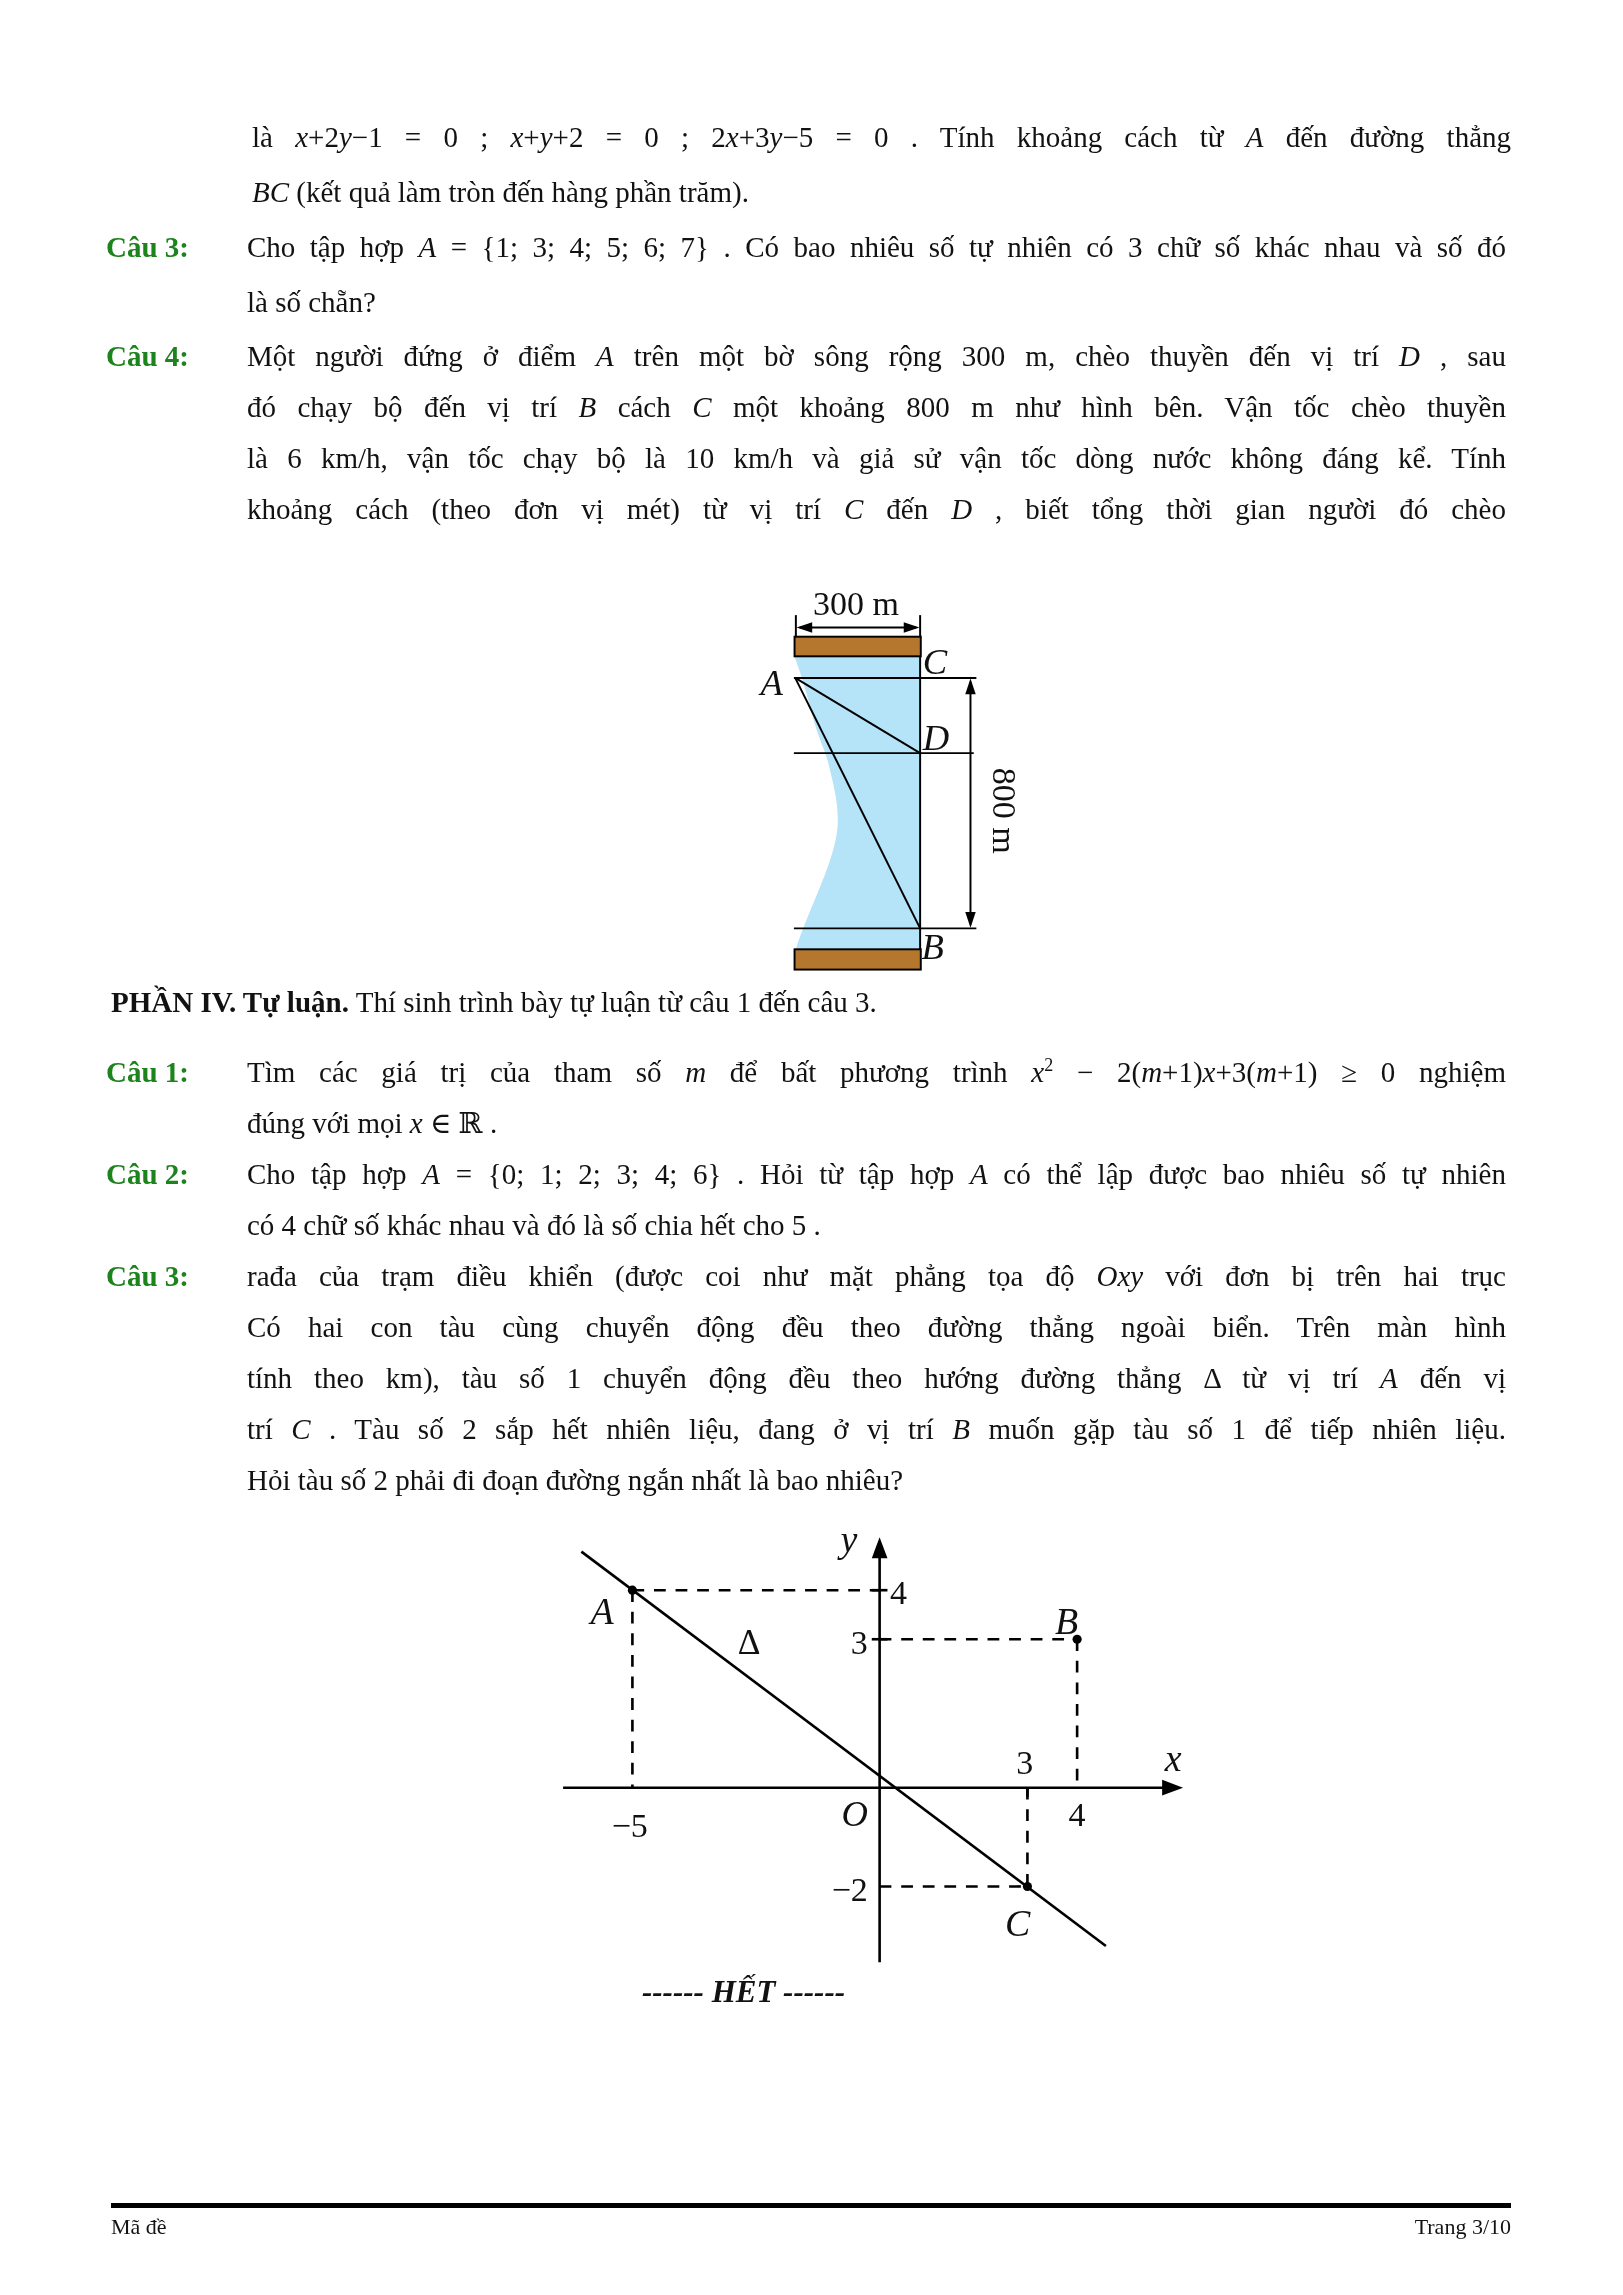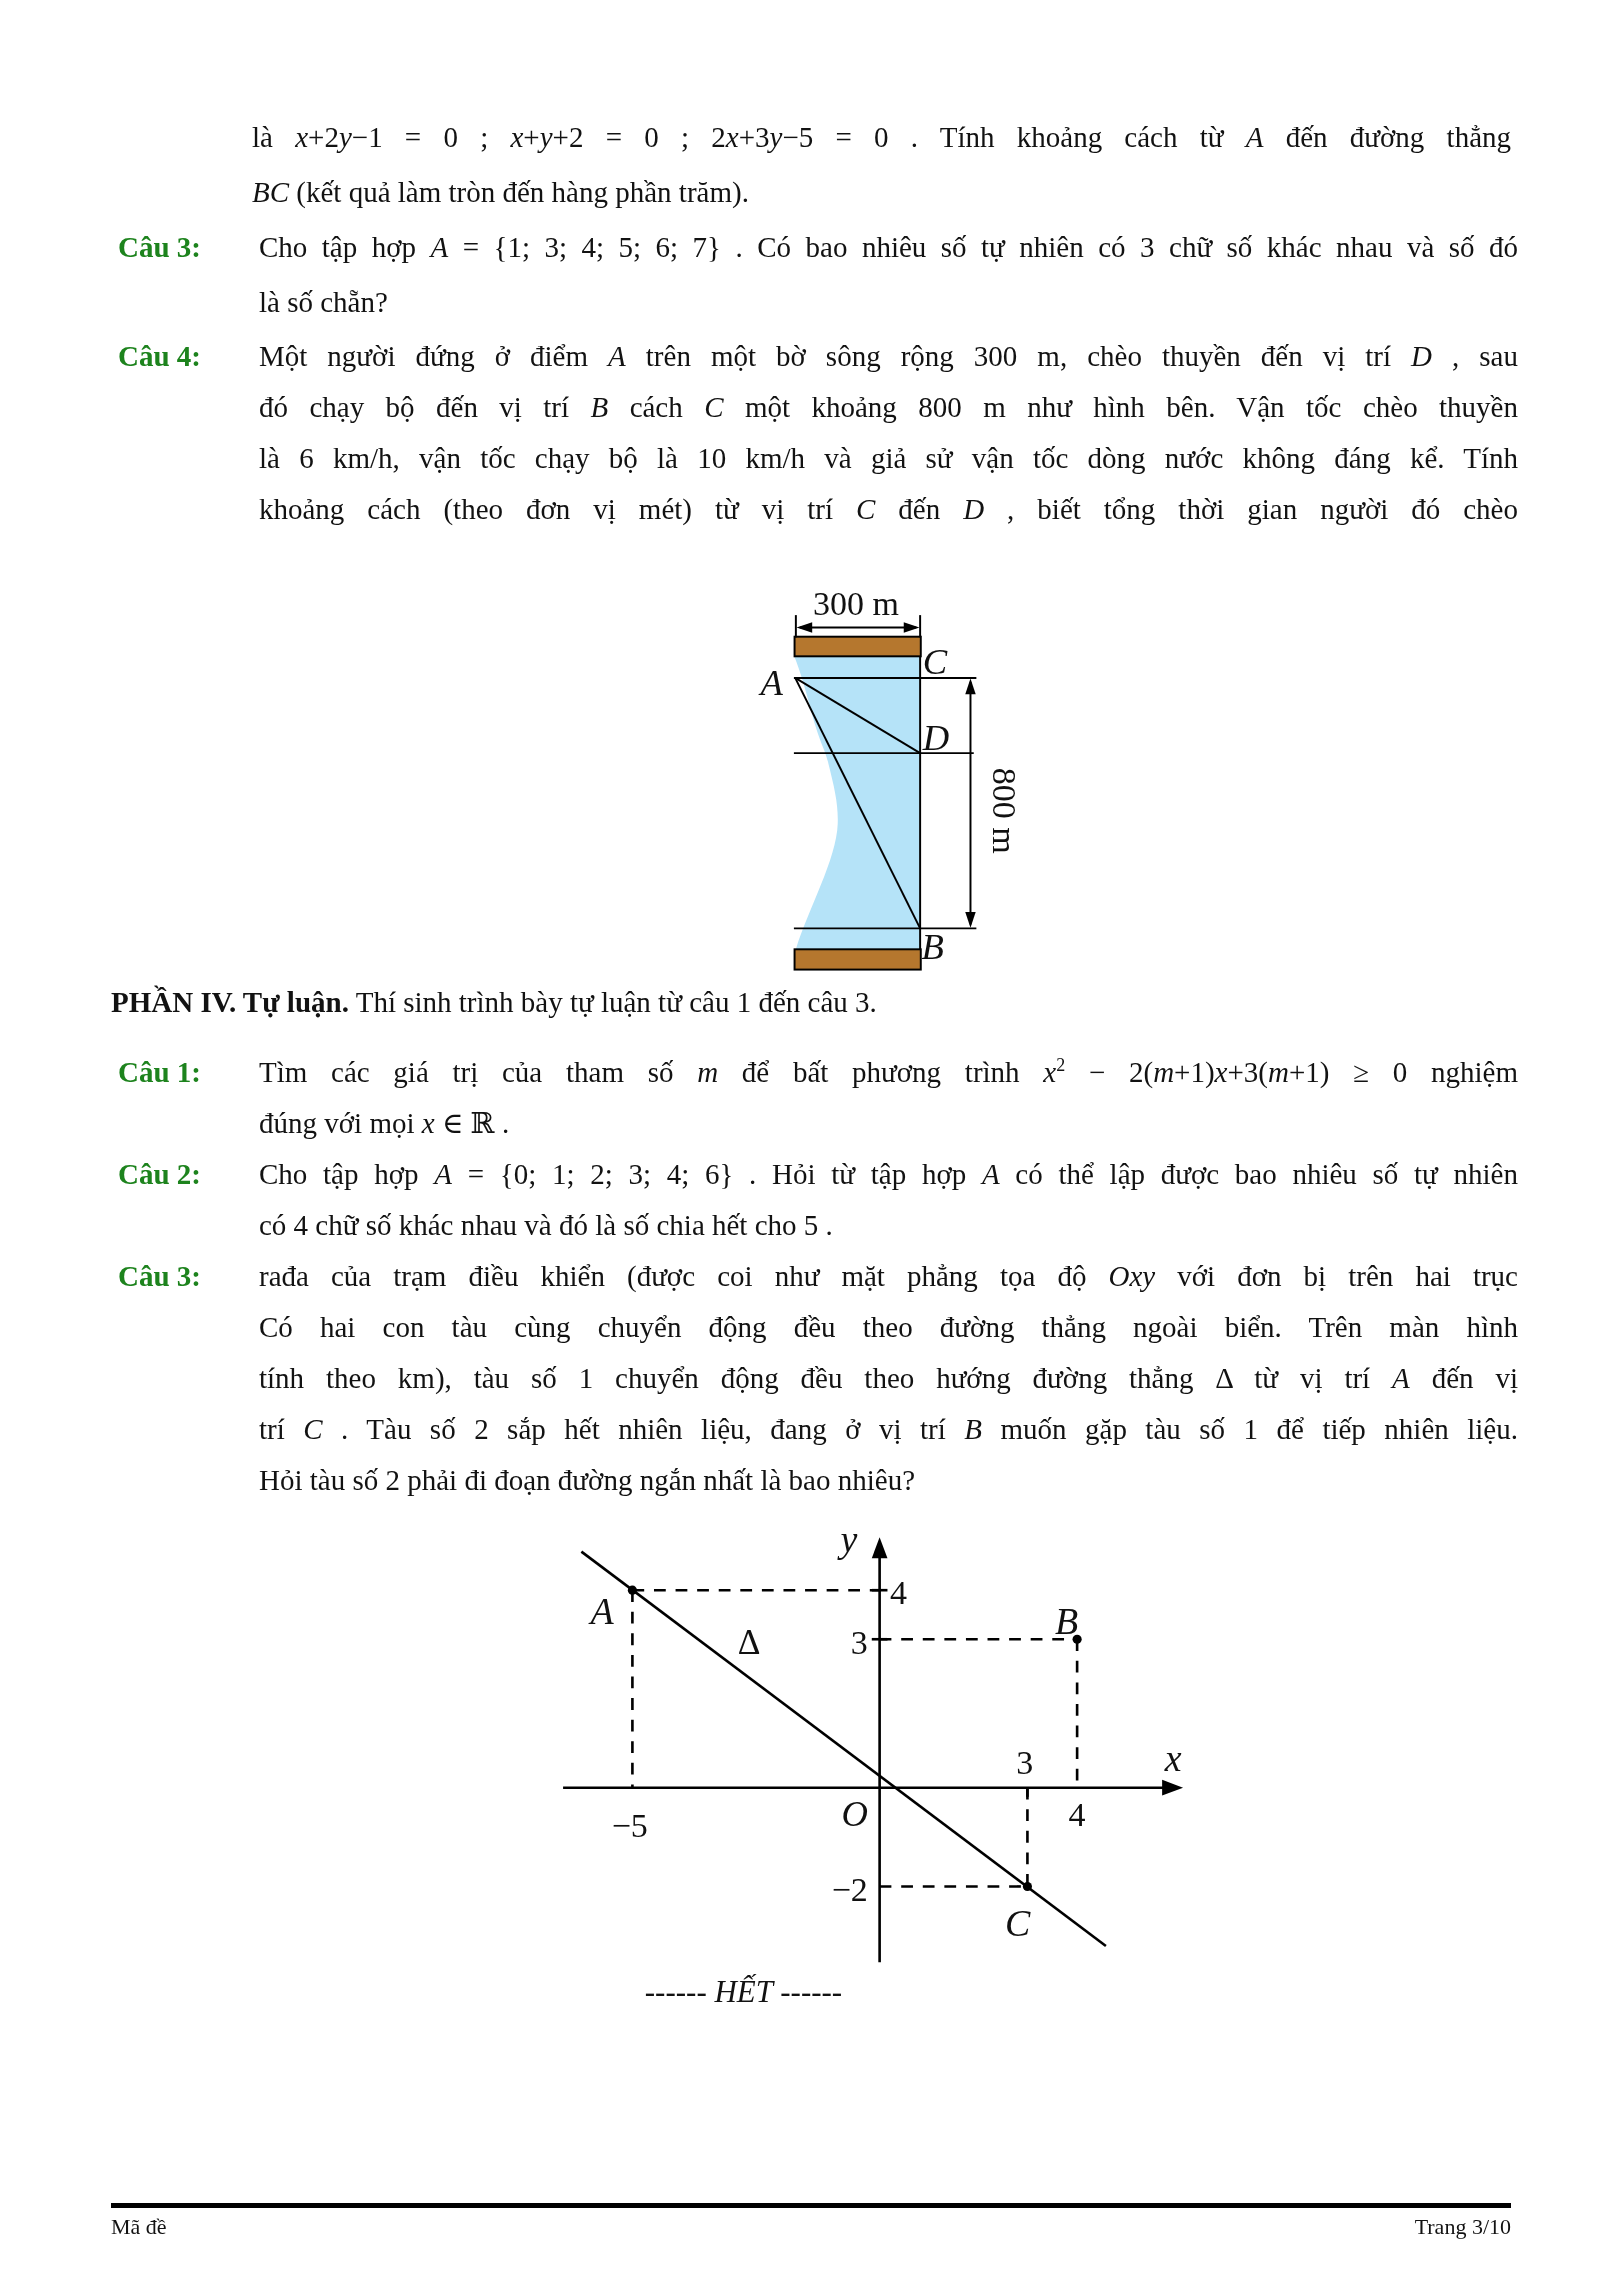--- a/index.html
+++ b/index.html
@@ -4,40 +4,40 @@
 <style>
   html,body{margin:0;padding:0;background:#888;}
   .page{
     position:relative;
     width:1623px;height:2295px;
     background:#ffffff;
     font-family:"Liberation Serif","DejaVu Serif",serif;
     font-size:29px;color:#121212;
     margin:0 auto;overflow:hidden;
   }
-  .qblock{position:absolute;left:118px;width:1400px;}
+  .qblock{position:absolute;left:106px;width:1400px;}
   .qlabel{
     position:absolute;left:0;top:0;
     font-weight:bold;color:#1d831d;
     line-height:inherit;
   }
   .qtext{margin-left:141px;width:1259px;}
   .indent-only{position:absolute;left:252px;width:1259px;}
   .line{line-height:inherit;white-space:nowrap;}
   .just{text-align:justify;text-align-last:justify;white-space:normal;}
   .lh84{line-height:55px;}
   .lh78{line-height:51px;}
   .seg-i{font-style:italic;}
   .seg-sup{vertical-align:super;font-size:0.62em;line-height:0;}
   .heading{position:absolute;left:111px;top:983px;width:1400px;line-height:39px;}
   .heading .bold{font-weight:bold;}
   .fig{position:absolute;}
   .het{
     position:absolute;left:0;top:1974px;width:1487px;
-    text-align:center;font-weight:normal;font-style:italic;font-size:31px;
+    text-align:center;font-weight:bold;font-style:italic;font-size:31px;
   }
   .footer-rule{position:absolute;left:111px;top:2203px;width:1400px;border-top:5.2px solid #000;}
   .footer-text{position:absolute;left:111px;top:2214px;width:1400px;font-size:22px;}
   .footer-text .right{float:right;}
   svg text{font-family:"Liberation Serif","DejaVu Serif",serif;}
   .svg-italic{font-style:italic;}
 </style>
 </head>
 <body>
 

